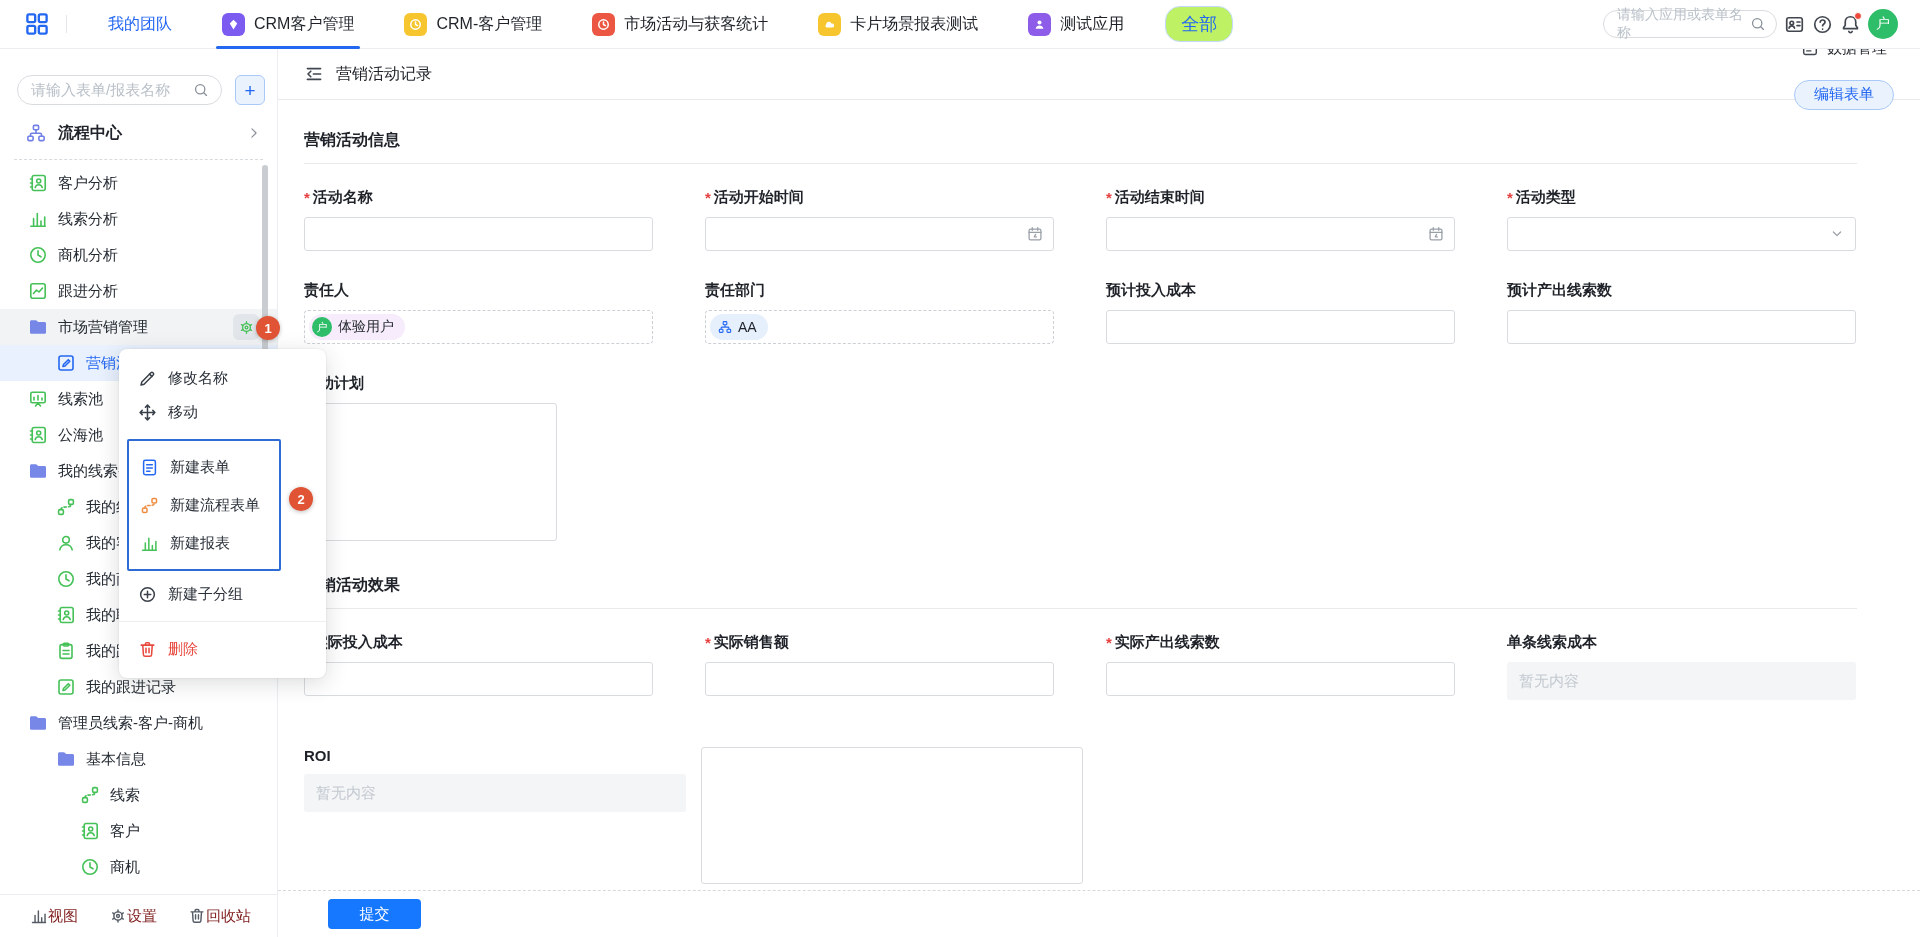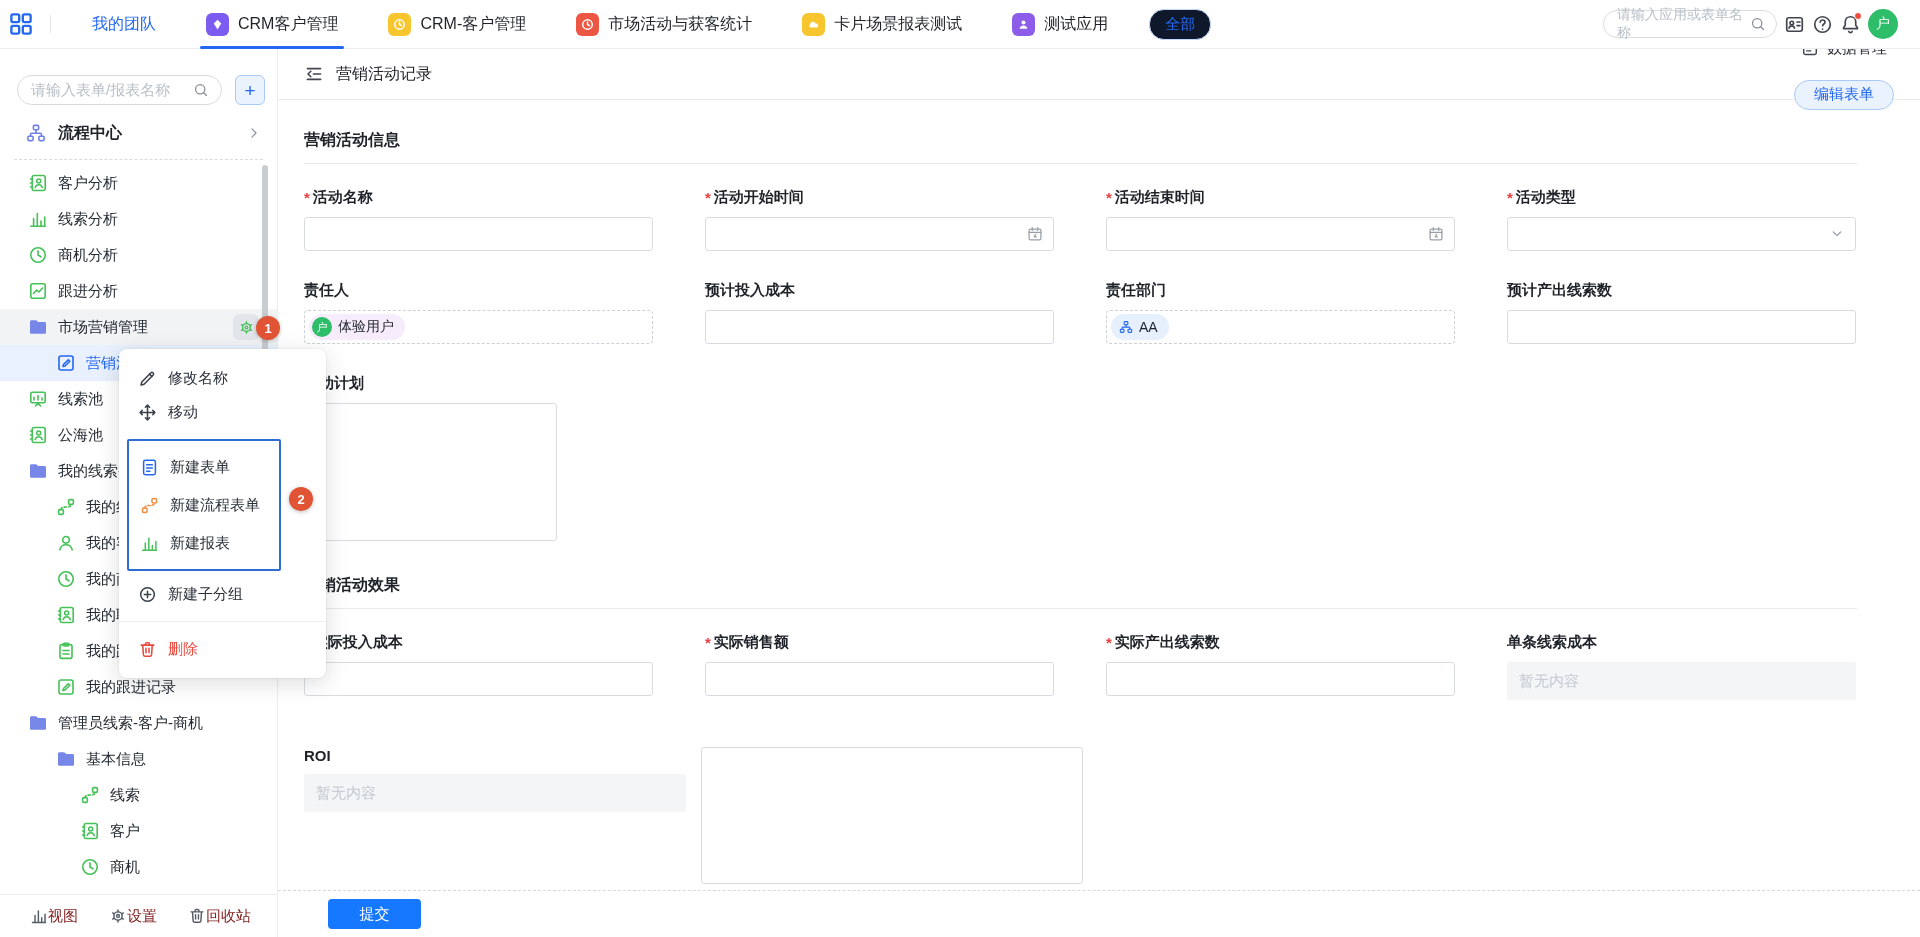--- a/index.html
+++ b/index.html
@@ -2,30 +2,30 @@
 <html><head>
 <meta charset="utf-8">
 <style>
   * { box-sizing: border-box; margin: 0; padding: 0; }
   html,body { width:1920px; height:937px; overflow:hidden; }
   body { font-family:"Liberation Sans","DejaVu Sans",sans-serif; font-size:15px; color:#1f2329; background:#fff; }
   .ic { width:20px; height:20px; flex-shrink:0; }
   svg.ln { fill:none; stroke:currentColor; stroke-width:1.6; stroke-linecap:round; stroke-linejoin:round; }
 
   
-  .topbar { height:49px; display:flex; align-items:center; padding:0 22px 0 8px; border-bottom:1px solid #ebedf0; position:relative; z-index:20; background:#fff; }
+  .topbar { height:49px; display:flex; align-items:center; padding:0 22px 0 24px; border-bottom:1px solid #ebedf0; position:relative; z-index:20; background:#fff; }
   .logo-grid { color:#2468f2; width:26px; height:26px; }
   .tb-divider { width:1px; height:18px; background:#e3e5e8; margin:0 16px; }
   .tab { display:flex; align-items:center; gap:9px; height:49px; margin:0 25px; font-size:16px; position:relative; cursor:pointer; white-space:nowrap; }
   .tab.link { color:#2468f2; }
   .tab.active::after { content:""; position:absolute; left:-6px; right:-6px; bottom:0; height:3px; background:#2468f2; border-radius:2px; }
   .tab-ic { width:23px; height:23px; border-radius:6px; display:flex; align-items:center; justify-content:center; color:#fff; }
   .tab-ic svg { width:15px; height:15px; }
   .bg-purple { background:#7c5bf0; } .bg-yellow { background:#f7c62e; } .bg-red { background:#eb5742; } .bg-purple2 { background:#8d5ce8; }
-  .pill-all { margin-left:16px; padding:5px 15px; border-radius:15px; color:#2468f2; background:#0f172a; border:1px solid #c3d9fb; font-size:15px; cursor:pointer; }
+  .pill-all { margin-left:16px; padding:5px 15px; border-radius:15px; color:#2468f2; background:#bef264; border:1px solid #c3d9fb; font-size:18px; cursor:pointer; }
   .tb-right { margin-left:auto; display:flex; align-items:center; gap:7px; }
   .tb-search { width:174px; height:28px; border:1px solid #d9dcdf; border-radius:14px; display:flex; align-items:center; justify-content:space-between; padding:0 10px 0 13px; color:#b9c0c8; font-size:14px; }
   .tb-search .ic { width:16px; height:16px; color:#888f98; }
   .tb-icon { color:#41464f; width:21px; height:21px; cursor:pointer; position:relative; }
   .bell-dot { position:absolute; top:-2px; right:-1px; width:8px; height:8px; border-radius:50%; background:#ec4a3a; border:1px solid #fff; }
   .avatar { width:30px; height:30px; border-radius:50%; background:#2ebd68; color:#fff; font-size:14px; display:flex; align-items:center; justify-content:center; cursor:pointer; }
 
   
   .app { display:flex; height:888px; position:relative; }
 
@@ -475,42 +475,42 @@
             </div>
           <div class="inp dashed">
             <span class="tag user">
               <span class="tag-av">户</span>
               <span>体验用户</span>
             </span>
           </div>
         </div>
         <div>
           <div class="f-label">
-              <span>预计投入成本</span>
-            </div>
-          <div class="inp"></div>
-        </div>
-        <div>
-          <div class="f-label">
               <span>责任部门</span>
             </div>
           <div class="inp dashed">
             <span class="tag dept">
               <svg class="ic ln" viewBox="0 0 20 20">
                   <rect x="7.4" y="2.4" width="5.2" height="4.4" rx="1"></rect>
                   <rect x="1.9" y="13.2" width="5.2" height="4.4" rx="1"></rect>
                   <rect x="12.9" y="13.2" width="5.2" height="4.4" rx="1"></rect>
                   <path d="M10 6.8v3.2M4.5 13.2v-1.7c0-.7.6-1.3 1.3-1.3h8.4c.7 0 1.3.6 1.3 1.3v1.7"></path>
                 </svg>
               <span>AA</span>
             </span>
           </div>
         </div>
         <div>
           <div class="f-label">
+              <span>预计投入成本</span>
+            </div>
+          <div class="inp"></div>
+        </div>
+        <div>
+          <div class="f-label">
               <span>预计产出线索数</span>
             </div>
           <div class="inp"></div>
         </div>
       </div>
 
       <div class="mt30">
         <div class="f-label">
             <span>活动计划</span>
           </div>

